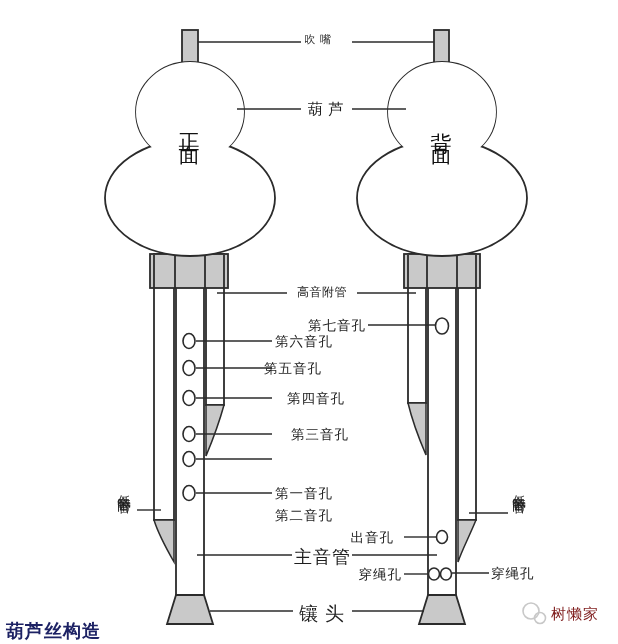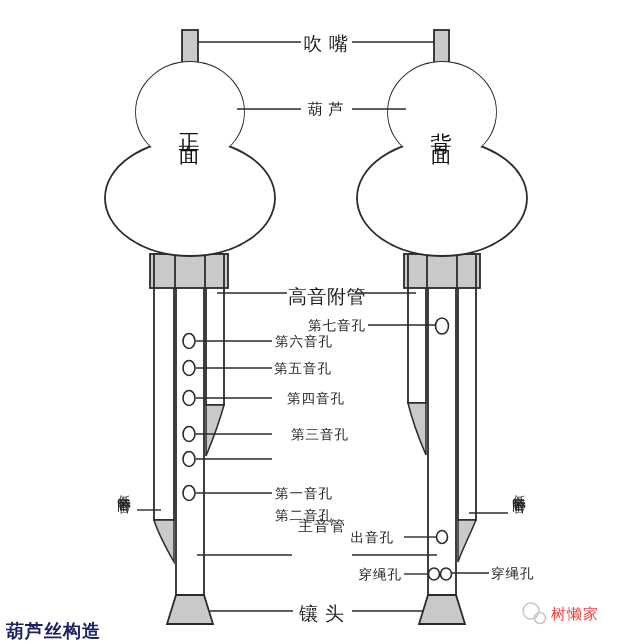--- a/index.html
+++ b/index.html
@@ -22,21 +22,21 @@
     font-size:21px;letter-spacing:13px;color:#111;
   }
   #page-title{
     position:absolute;left:6px;top:619px;
     font-family:"Liberation Sans","DejaVu Sans",sans-serif;
     font-weight:bold;font-size:18px;letter-spacing:1px;color:#1d2264;
   }
   #watermark-text{
     position:absolute;left:551px;top:605px;
     font-family:"Liberation Sans","DejaVu Sans",sans-serif;
-    font-size:15px;color:#ef4444;letter-spacing:1px;
+    font-size:15px;color:#7f1d1d;letter-spacing:1px;
   }
 </style>
 </head>
 <body>
 
 <div id="stage">
 
   <svg id="diagram-svg" width="618" height="644" viewBox="0 0 618 644">
     <g stroke="#2b2b2b" stroke-width="1.8" fill="none">
 
@@ -124,34 +124,34 @@
       <g stroke="#c8c8c8" stroke-width="1.6">
         <circle cx="531" cy="611" r="8"></circle>
         <circle cx="540" cy="618" r="5.5"></circle>
       </g>
     </g>
   </svg>
 
   <div class="lbl vert face" style="left:178px;top:116px;">正面</div>
   <div class="lbl vert face" style="left:430px;top:116px;">背面</div>
 
-  <div class="lbl center" style="left:300px;top:33px;width:52px;font-size:19px;">吹 嘴</div>
+  <div class="lbl center" style="left:292px;top:33px;width:52px;font-size:11px;">吹 嘴</div>
   <div class="lbl center" style="left:300px;top:101px;width:52px;font-size:15px;">葫 芦</div>
-  <div class="lbl center" style="left:288px;top:286px;width:68px;font-size:19px;letter-spacing:0.5px;">高音附管</div>
+  <div class="lbl center" style="left:288px;top:286px;width:68px;font-size:12px;letter-spacing:0.5px;">高音附管</div>
   <div class="lbl right" style="left:306px;top:318px;width:60px;">第七音孔</div>
   <div class="lbl" style="left:275px;top:334px;width:58px;text-align:right;">第六音孔</div>
-  <div class="lbl" style="left:274px;top:361px;width:58px;">第五音孔</div>
+  <div class="lbl" style="left:264px;top:361px;width:58px;">第五音孔</div>
   <div class="lbl" style="left:275px;top:391px;width:58px;margin-left:12px;">第四音孔</div>
   <div class="lbl" style="left:275px;top:427px;width:58px;margin-left:16px;">第三音孔</div>
   <div class="lbl" style="left:275px;top:464px;width:58px;margin-top:44px;">第二音孔</div>
   <div class="lbl" style="left:275px;top:486px;width:58px;">第一音孔</div>
   <div class="lbl vert" style="left:117px;top:484px;font-size:13.5px;">低音附管</div>
   <div class="lbl vert" style="left:512px;top:484px;font-size:13.5px;">低音附管</div>
   <div class="lbl right" style="left:350px;top:530px;width:44px;">出音孔</div>
-  <div class="lbl center" style="left:294px;top:518px;width:56px;font-size:15px;">主音管</div>
+  <div class="lbl center" style="left:294px;top:547px;width:56px;font-size:18px;">主音管</div>
   <div class="lbl right" style="left:358px;top:567px;width:44px;">穿绳孔</div>
   <div class="lbl" style="left:491px;top:566px;width:46px;">穿绳孔</div>
   <div class="lbl center" style="left:294px;top:603px;width:56px;font-size:19px;">镶 头</div>
 
   <div id="page-title">葫芦丝构造</div>
   <div id="watermark-text">树懒家</div>
 
 </div>
 
 </body></html>

